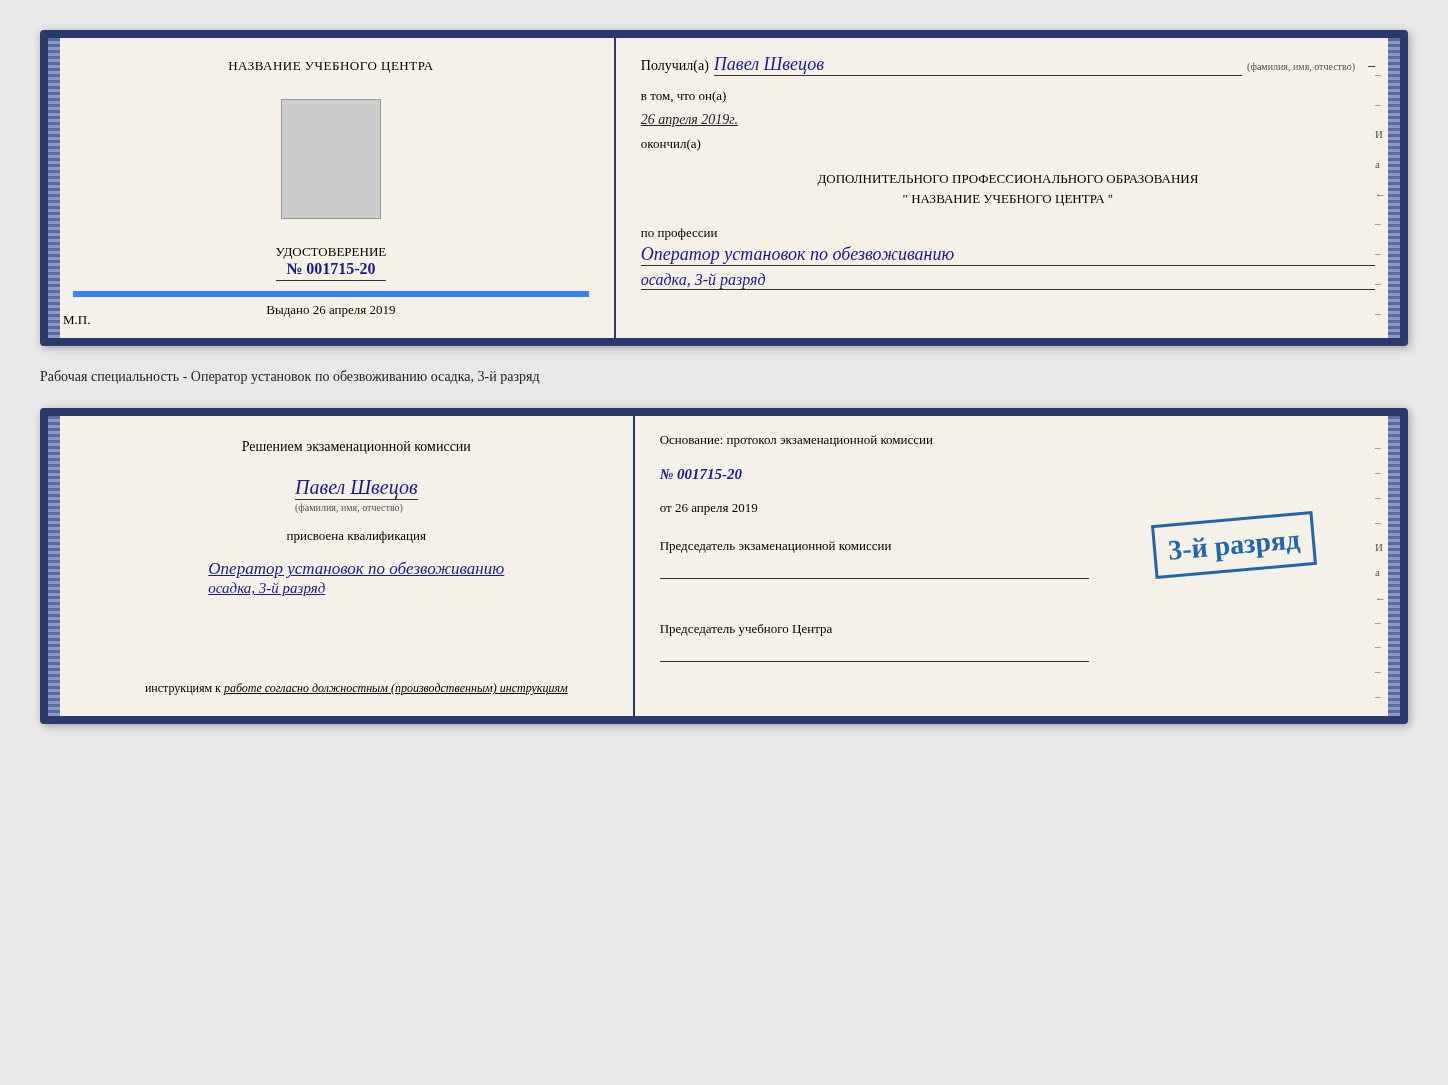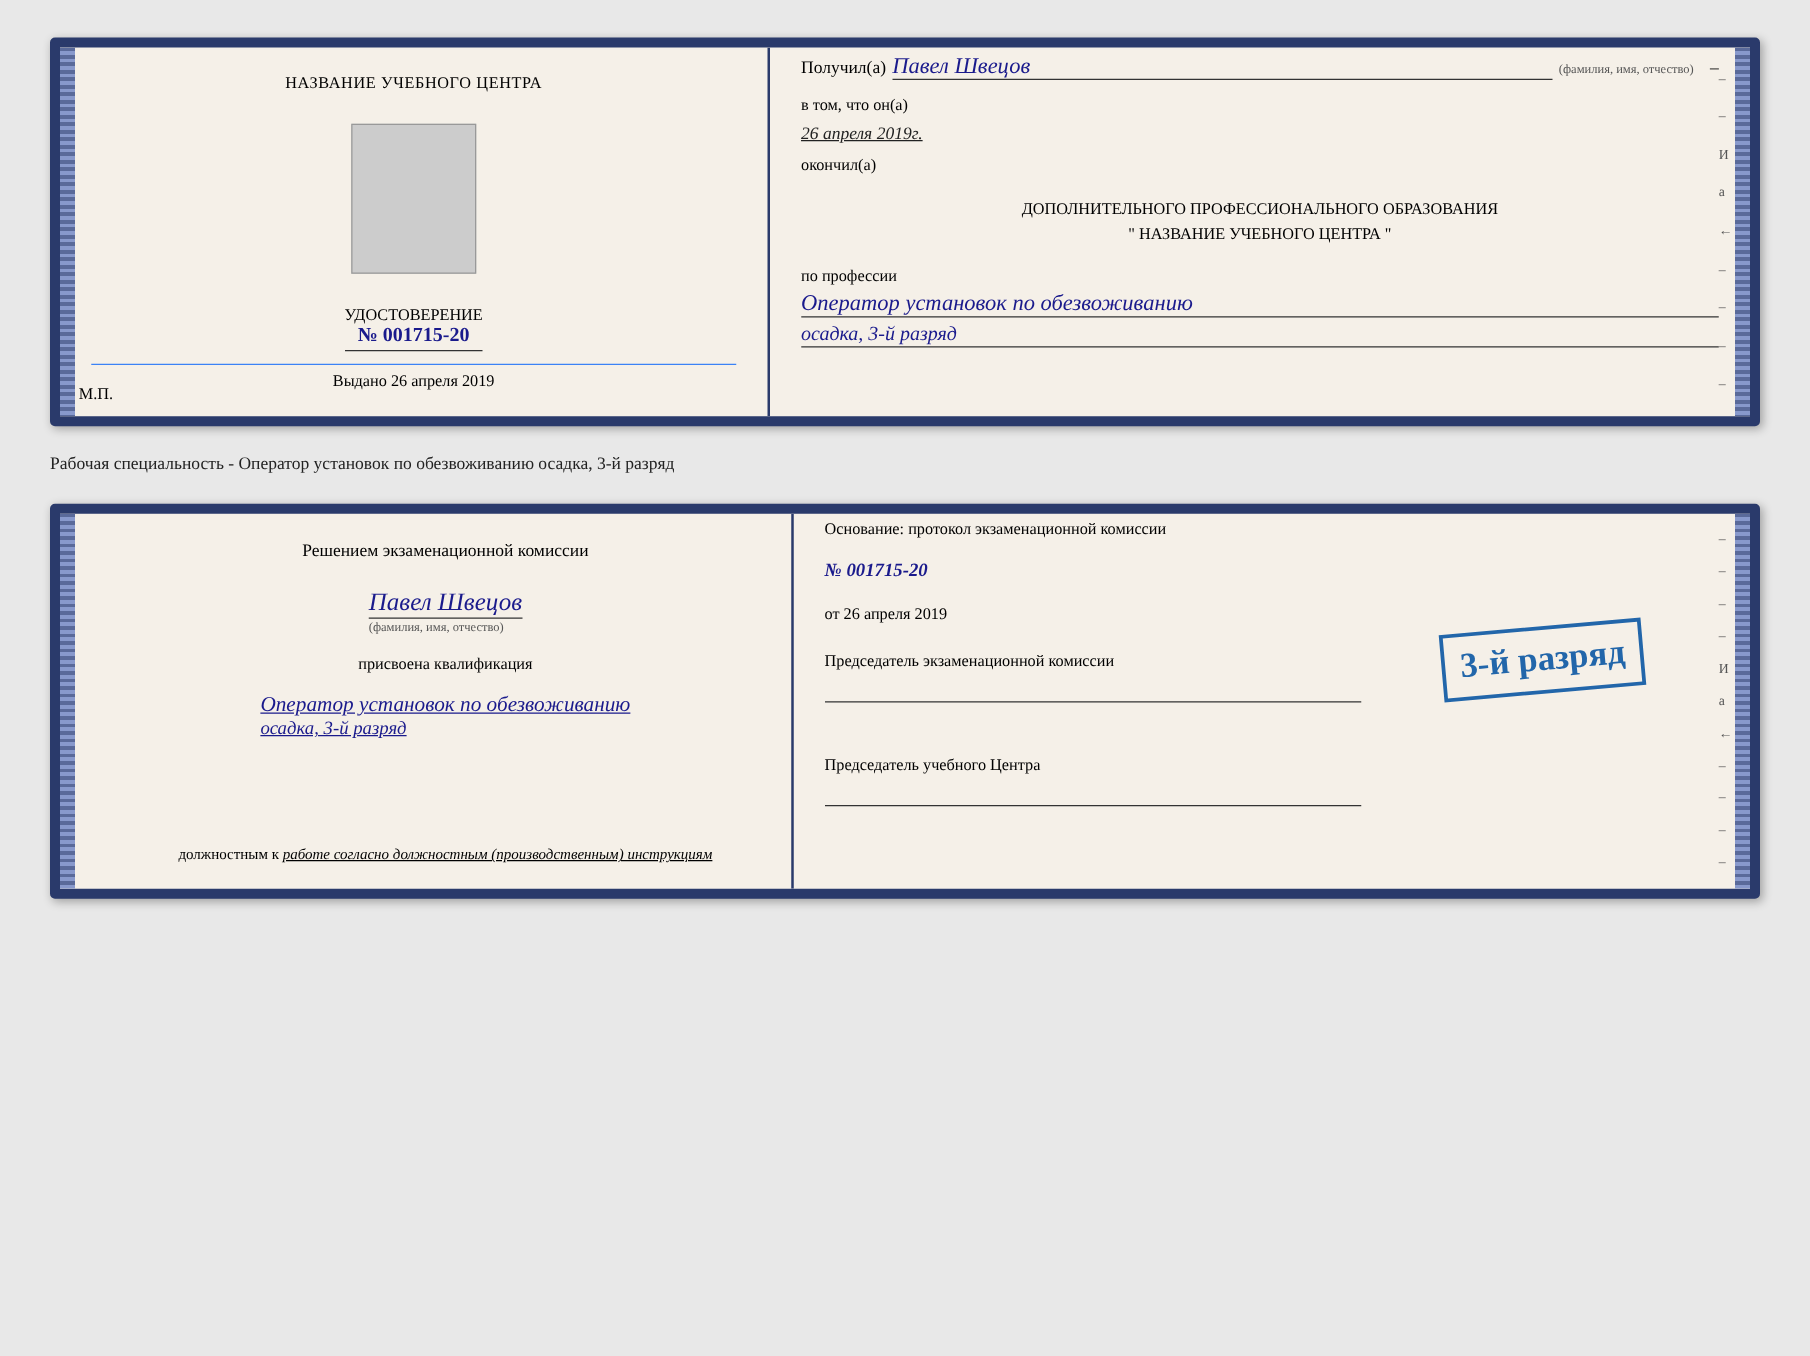--- a/index.html
+++ b/index.html
@@ -40,20 +40,21 @@
       position: relative;
     }
 
     .doc-right {
       width: 58%;
       padding: 4px 25px;
       display: flex;
       flex-direction: column;
       gap: 12px;
       position: relative;
+      margin-top: 12px;
     }
 
     
     .top-doc .doc-left {
       font-size: 13px;
     }
 
     .center-title {
       text-align: center;
       font-size: 13px;
@@ -83,21 +84,21 @@
     .cert-number-value {
       font-size: 16px;
       font-weight: bold;
       color: #1a1a8c;
       border-bottom: 1px solid #333;
       padding-bottom: 2px;
     }
 
     .issued-line {
       font-size: 13px;
-      border-top: 1px solid #3b82f6;
+      border-top: 6px solid #3b82f6;
       padding-top: 5px;
       width: 100%;
       text-align: center;
     }
 
     .mp-line {
       position: absolute;
       bottom: 10px;
       left: 15px;
       font-size: 13px;
@@ -430,21 +431,21 @@
           <span class="qual-handwritten">Оператор установок по обезвоживанию</span><br>
           <span class="qual-line2">осадка, 3-й разряд</span>
         </div>
 
         <div class="signature-lines">
           <div class="sig-line"></div>
           <div class="sig-line"></div>
         </div>
 
         <div class="admitted-line">
-          <span>должностным к</span>
+          <span>инструкциям к</span>
           <span class="admitted-handwritten">работе согласно должностным (производственным) инструкциям</span>
         </div>
       </div>
 
       <div class="doc-right">
         <div class="basis-section">
           <span>Основание: протокол экзаменационной комиссии</span>
         </div>
 
         <div style="margin-top:5px;">

